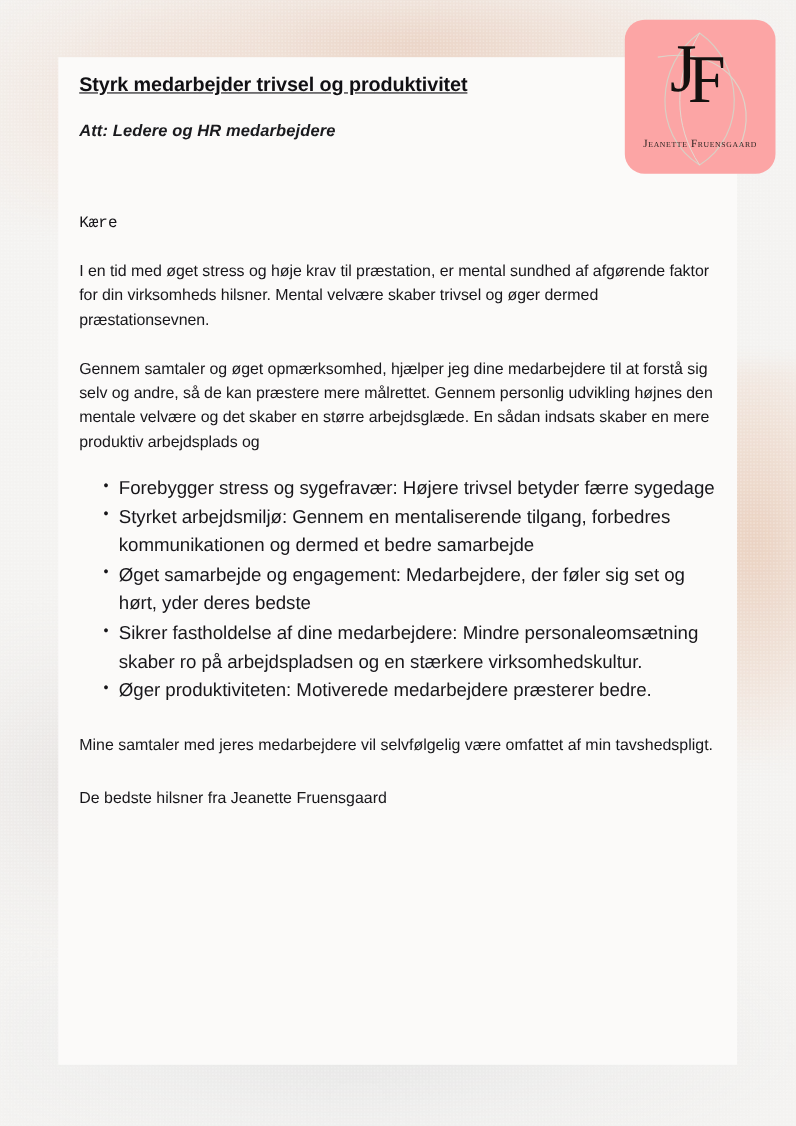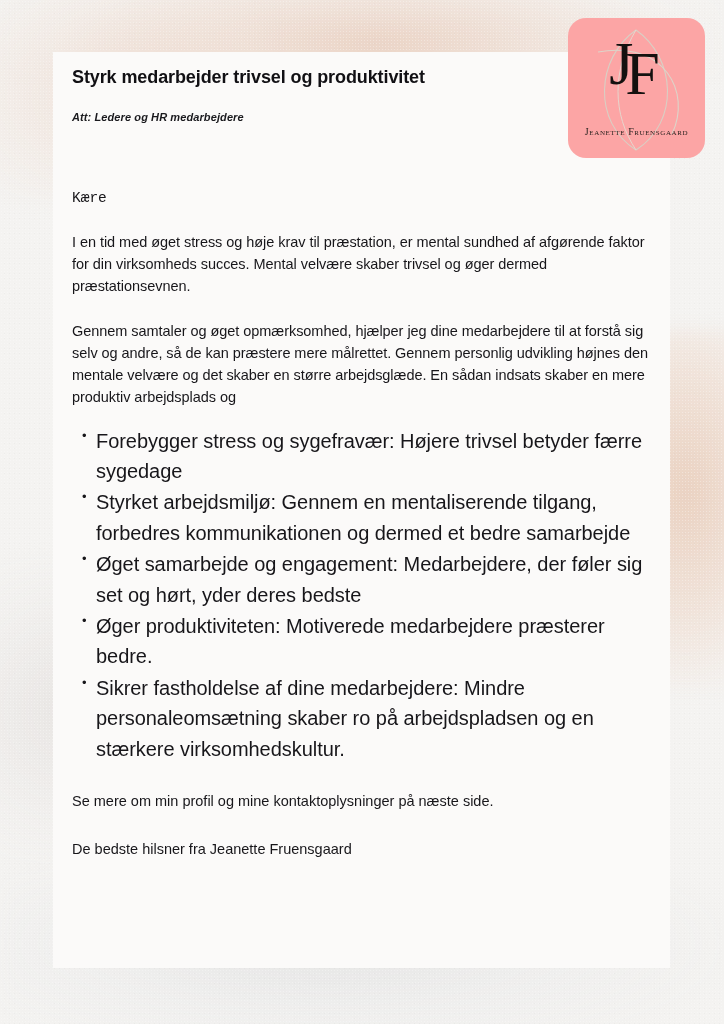--- a/index.html
+++ b/index.html
@@ -178,24 +178,25 @@
     color: #17161a;
   }
 
   #doc .title {
     font-size: 18px;
     font-weight: bold;
     letter-spacing: -0.1px;
     line-height: 1.3;
     margin: 0 0 0 0;
     color: #111014;
+    text-decoration: underline;
   }
 
   #doc .attn {
-    font-size: 11px;
+    font-size: 15px;
     font-style: italic;
     font-weight: bold;
     letter-spacing: 0.1px;
     margin: 22px 0 0 0;
     color: #1a1a1e;
   }
 
   #doc .salutation {
     font-size: 14.5px;
     margin: 65px 0 0 0;
@@ -210,23 +211,23 @@
     letter-spacing: -0.05px;
   }
 
   #doc ul.benefits {
     margin: 18px 0 0 0;
     padding-left: 24px;
     list-style: none;
   }
   #doc ul.benefits li {
     position: relative;
-    font-size: 20px;
+    font-size: 17px;
     line-height: 1.52;
-    margin: 0 0 1px 0;
+    margin: 0 0 1px 12px;
     padding-left: 0;
     letter-spacing: -0.05px;
   }
   #doc ul.benefits li::before {
     content: "\2022";
     position: absolute;
     left: -14px;
     top: 0;
     font-size: 13px;
   }
@@ -261,28 +262,28 @@
       <span class="j">J</span><span class="f">F</span>
     </div>
     <div class="brandname">Jeanette Fruensgaard</div>
   </div>
 
   <div id="doc">
     <h1 class="title">Styrk medarbejder trivsel og produktivitet</h1>
     <div class="attn">Att: Ledere og HR medarbejdere</div>
     <div class="salutation">Kære</div>
 
-    <p class="body">I en tid med øget stress og høje krav til præstation, er mental sundhed af afgørende faktor for din virksomheds succes. Mental velvære skaber trivsel og øger dermed præstationsevnen.</p>
+    <p class="body">I en tid med øget stress og høje krav til præstation, er mental sundhed af afgørende faktor for din virksomheds hilsner. Mental velvære skaber trivsel og øger dermed præstationsevnen.</p>
     <p class="body">Gennem samtaler og øget opmærksomhed, hjælper jeg dine medarbejdere til at forstå sig selv og andre, så de kan præstere mere målrettet. Gennem personlig udvikling højnes den mentale velvære og det skaber en større arbejdsglæde. En sådan indsats skaber en mere produktiv arbejdsplads og</p>
 
     <ul class="benefits">
       <li>Forebygger stress og sygefravær: Højere trivsel betyder færre sygedage</li>
       <li>Styrket arbejdsmiljø: Gennem en mentaliserende tilgang, forbedres kommunikationen og dermed et bedre samarbejde</li>
       <li>Øget samarbejde og engagement: Medarbejdere, der føler sig set og hørt, yder deres bedste</li>
+      <li>Sikrer fastholdelse af dine medarbejdere: Mindre personaleomsætning skaber ro på arbejdspladsen og en stærkere virksomhedskultur.</li>
       <li>Øger produktiviteten: Motiverede medarbejdere præsterer bedre.</li>
-      <li>Sikrer fastholdelse af dine medarbejdere: Mindre personaleomsætning skaber ro på arbejdspladsen og en stærkere virksomhedskultur.</li>
     </ul>
 
-    <p class="closing">Se mere om min profil og mine kontaktoplysninger på næste side.</p>
+    <p class="closing">Mine samtaler med jeres medarbejdere vil selvfølgelig være omfattet af min tavshedspligt.</p>
     <p class="closing">De bedste hilsner fra Jeanette Fruensgaard</p>
   </div>
 
 </div>
 
 </body></html>

